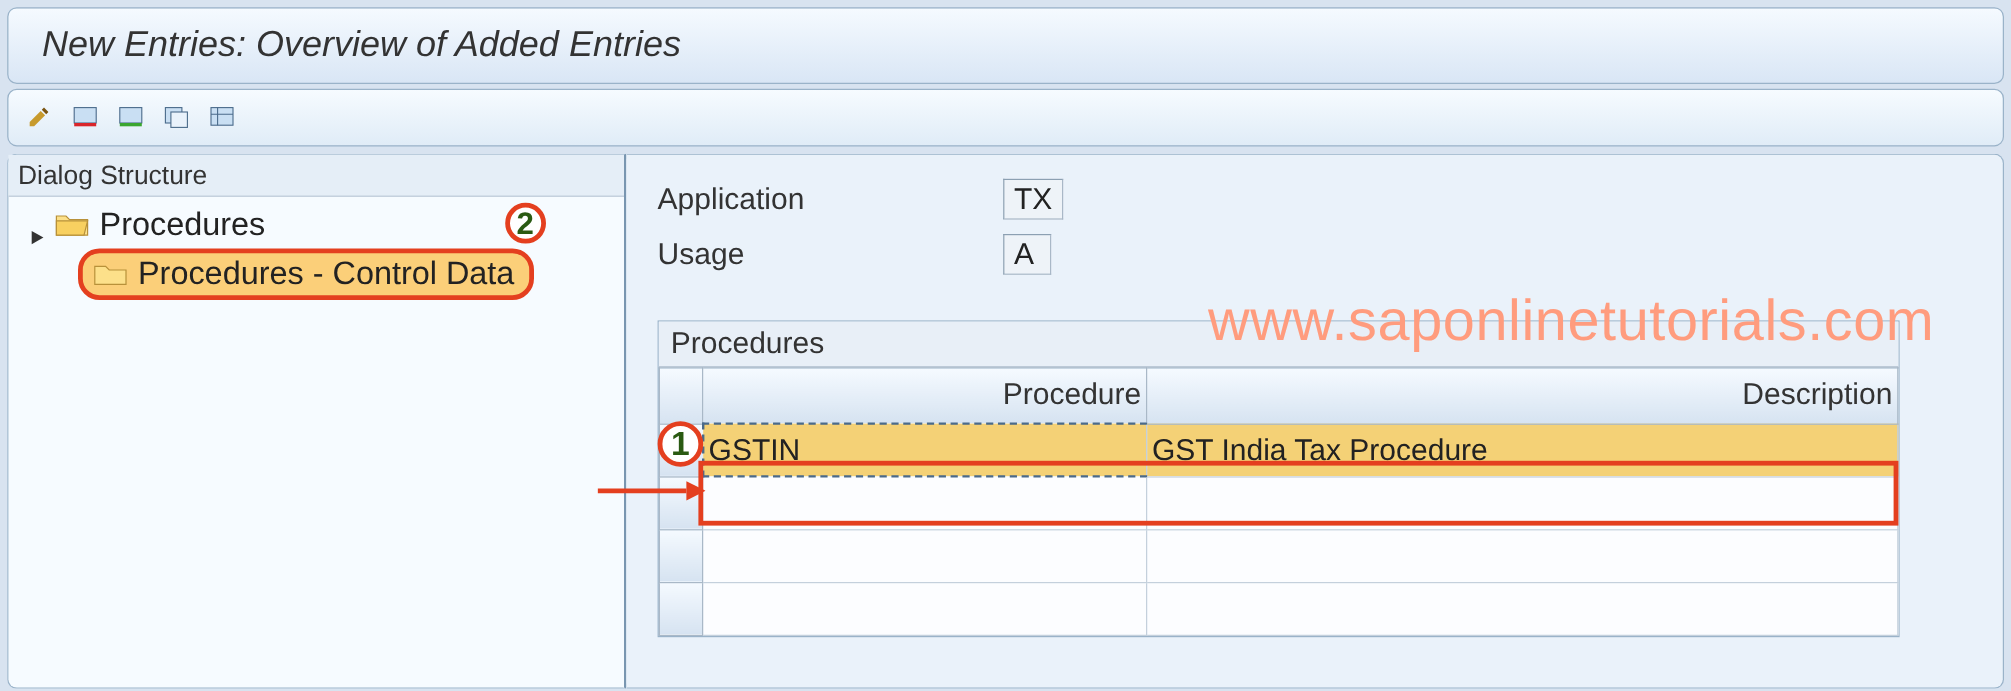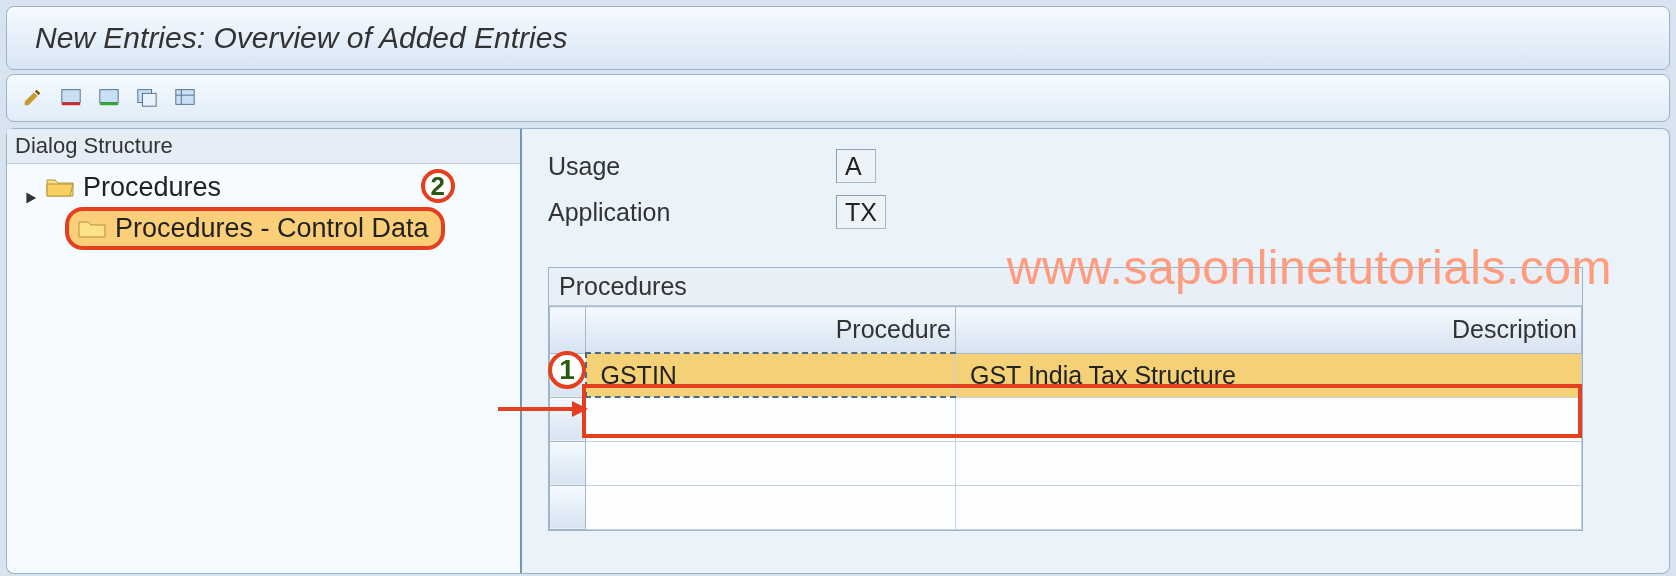--- a/index.html
+++ b/index.html
@@ -167,21 +167,21 @@
       text-align: right;
     }
     .grid th.sel-col { width: 36px; }
     .grid th.proc-col { width: 370px; }
     .grid th.desc-col { width: auto; margin-top: 40px; }
     .grid td {
       border: 1px solid #c4d0dc;
       height: 44px;
       font-size: 25px;
       color: #222;
-      padding: 0 14px;
+      padding: 0 4px;
       background: #fcfdff;
     }
     .grid tr.selected td {
       background: #f4d176;
     }
     .grid tr.selected td.cell-proc {
       border: 2px dashed #4a6a8a;
       border-right: 1px solid #c4d0dc;
     }
     .grid tr.selected td.sel-handle {
@@ -308,47 +308,47 @@
           <span>Procedures - Control Data</span>
           <span class="annotation-badge badge-2">2</span>
         </span>
       </div>
     </div>
   </div>
 
   <div class="right-pane">
 
     <div class="form-row">
+      <span class="form-label">Application</span>
+      <span class="form-field">
+        <span>TX</span>
+      </span>
+    </div>
+    <div class="form-row">
       <span class="form-label">Usage</span>
       <span class="form-field">
         <span>A</span>
-      </span>
-    </div>
-    <div class="form-row">
-      <span class="form-label">Application</span>
-      <span class="form-field">
-        <span>TX</span>
       </span>
     </div>
 
     <div class="grid-container">
       <div class="grid-title">Procedures</div>
       <table class="grid">
         <thead>
           <tr>
             <th class="sel-col"></th>
             <th class="proc-col">Procedure</th>
             <th class="desc-col">Description</th>
           </tr>
         </thead>
         <tbody>
           <tr class="selected">
             <td class="sel-handle"></td>
             <td class="cell-proc"><span>GSTIN</span></td>
-            <td><span>GST India Tax Structure</span></td>
+            <td><span>GST India Tax Procedure</span></td>
           </tr>
           <tr>
             <td class="sel-handle"></td>
             <td><span></span></td>
             <td><span></span></td>
           </tr>
           <tr>
             <td class="sel-handle"></td>
             <td><span></span></td>
             <td><span></span></td>

